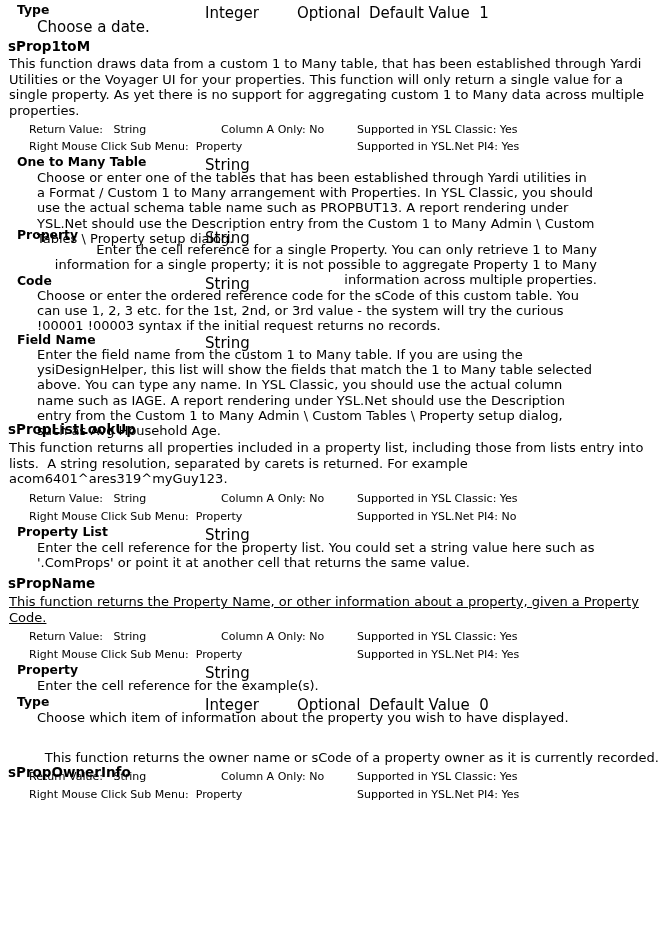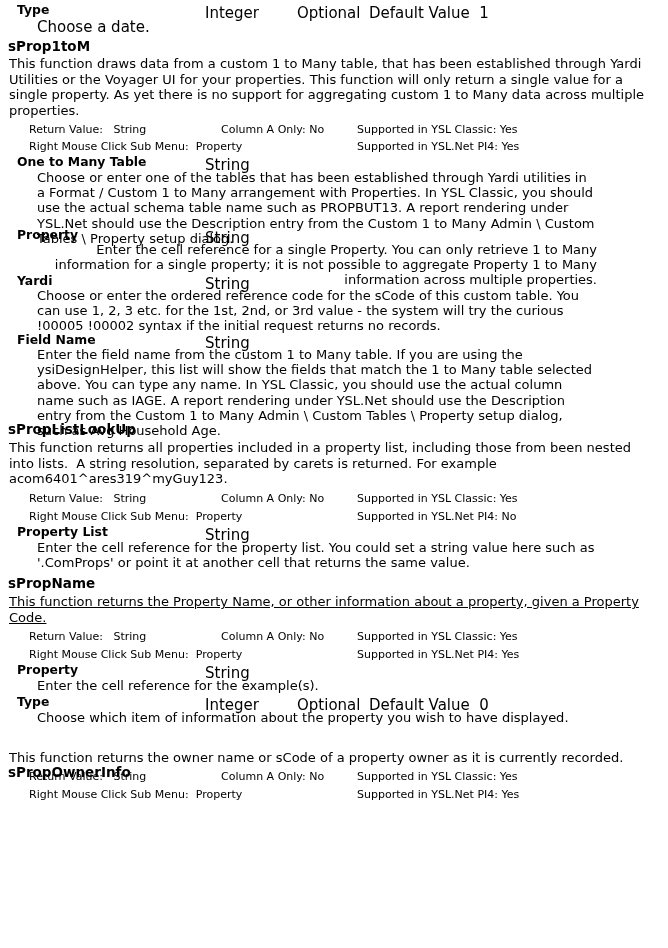--- a/index.html
+++ b/index.html
@@ -35,30 +35,30 @@
 <div class="abs meta" style="left:357px; top:140px;">Supported in YSL.Net PI4: Yes</div>
 
 <div class="abs param" style="left:17px; top:154px;">One to Many Table</div>
 <div class="abs ptext" style="left:205px; top:156px;">String</div>
 <div class="abs pdesc" style="top:170px;">Choose or enter one of the tables that has been established through Yardi utilities in a Format / Custom 1 to Many arrangement with Properties. In YSL Classic, you should use the actual schema table name such as PROPBUT13. A report rendering under YSL.Net should use the Description entry from the Custom 1 to Many Admin \ Custom Tables \ Property setup dialog.</div>
 
 <div class="abs param" style="left:17px; top:227px;">Property</div>
 <div class="abs ptext" style="left:205px; top:229px;">String</div>
 <div class="abs pdesc" style="top:242px;text-align:right;">Enter the cell reference for a single Property. You can only retrieve 1 to Many information for a single property; it is not possible to aggregate Property 1 to Many information across multiple properties.</div>
 
-<div class="abs param" style="left:17px; top:273px;">Yardi</div>
+<div class="abs param" style="left:17px; top:273px;">Code</div>
 <div class="abs ptext" style="left:205px; top:275px;">String</div>
-<div class="abs pdesc" style="top:288px;">Choose or enter the ordered reference code for the sCode of this custom table. You can use 1, 2, 3 etc. for the 1st, 2nd, or 3rd value - the system will try the curious !00005 !00002 syntax if the initial request returns no records.</div>
+<div class="abs pdesc" style="top:288px;">Choose or enter the ordered reference code for the sCode of this custom table. You can use 1, 2, 3 etc. for the 1st, 2nd, or 3rd value - the system will try the curious !00001 !00003 syntax if the initial request returns no records.</div>
 
 <div class="abs param" style="left:17px; top:332px;">Field Name</div>
 <div class="abs ptext" style="left:205px; top:334px;">String</div>
 <div class="abs pdesc" style="top:347px;">Enter the field name from the custom 1 to Many table. If you are using the ysiDesignHelper, this list will show the fields that match the 1 to Many table selected above. You can type any name. In YSL Classic, you should use the actual column name such as IAGE. A report rendering under YSL.Net should use the Description entry from the Custom 1 to Many Admin \ Custom Tables \ Property setup dialog, such as Avg Household Age.</div>
 
 <div class="abs fn-title" style="top:421px;">sPropListLookUp</div>
-<div class="abs desc" style="top:440px; white-space:pre-wrap;">This function returns all properties included in a property list, including those from been nested into lists.  A string resolution, separated by carets is returned. For example acom6401^ares319^myGuy123.</div>
+<div class="abs desc" style="top:440px; white-space:pre-wrap;">This function returns all properties included in a property list, including those from lists entry into lists.  A string resolution, separated by carets is returned. For example acom6401^ares319^myGuy123.</div>
 
 <div class="abs meta" style="left:29px; top:492px; white-space:pre;">Return Value:   String</div>
 <div class="abs meta" style="left:221px; top:492px;">Column A Only: No</div>
 <div class="abs meta" style="left:357px; top:492px;">Supported in YSL Classic: Yes</div>
 <div class="abs meta" style="left:29px; top:510px; white-space:pre;">Right Mouse Click Sub Menu:  Property</div>
 <div class="abs meta" style="left:357px; top:510px;">Supported in YSL.Net PI4: No</div>
 
 <div class="abs param" style="left:17px; top:524px;">Property List</div>
 <div class="abs ptext" style="left:205px; top:526px;">String</div>
 <div class="abs pdesc" style="top:540px;">Enter the cell reference for the property list. You could set a string value here such as '.ComProps' or point it at another cell that returns the same value.</div>
@@ -76,19 +76,19 @@
 <div class="abs ptext" style="left:205px; top:664px;">String</div>
 <div class="abs pdesc" style="top:678px;">Enter the cell reference for the example(s).</div>
 
 <div class="abs param" style="left:17px; top:694px;">Type</div>
 <div class="abs ptext" style="left:205px; top:696px;">Integer</div>
 <div class="abs ptext" style="left:297px; top:696px;">Optional</div>
 <div class="abs ptext" style="left:369px; top:696px; white-space:pre;">Default Value  0</div>
 <div class="abs pdesc" style="top:710px;">Choose which item of information about the property you wish to have displayed.</div>
 
 <div class="abs fn-title" style="top:764px;">sPropOwnerInfo</div>
-<div class="abs desc" style="top:750px;">This function returns the owner name or sCode of a property owner as it is currently recorded.</div>
+<div class="abs desc" style="top:750px;text-align:right;">This function returns the owner name or sCode of a property owner as it is currently recorded.</div>
 
 <div class="abs meta" style="left:29px; top:770px; white-space:pre;">Return Value:   String</div>
 <div class="abs meta" style="left:221px; top:770px;">Column A Only: No</div>
 <div class="abs meta" style="left:357px; top:770px;">Supported in YSL Classic: Yes</div>
 <div class="abs meta" style="left:29px; top:788px; white-space:pre;">Right Mouse Click Sub Menu:  Property</div>
 <div class="abs meta" style="left:357px; top:788px;">Supported in YSL.Net PI4: Yes</div>
 
 </body></html>

